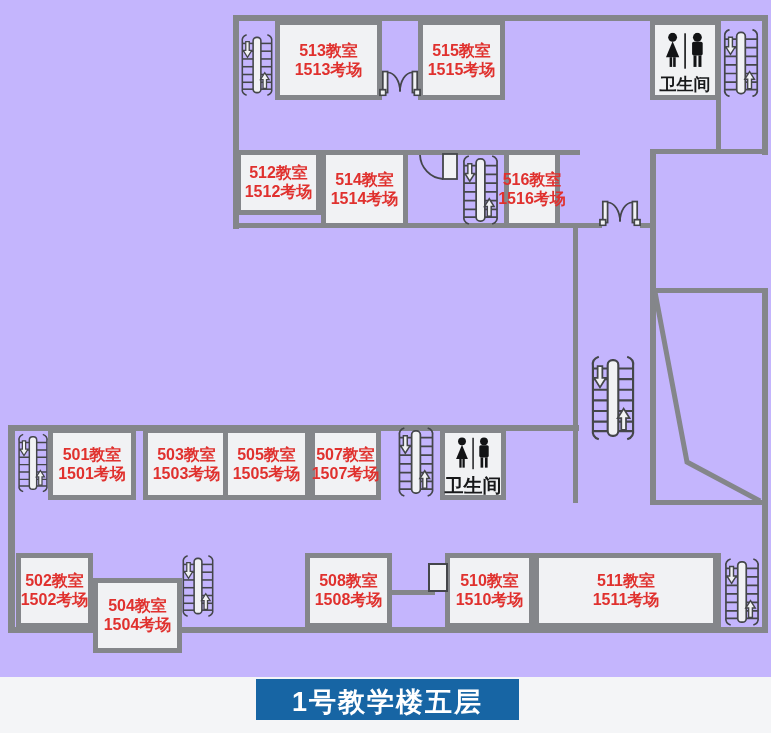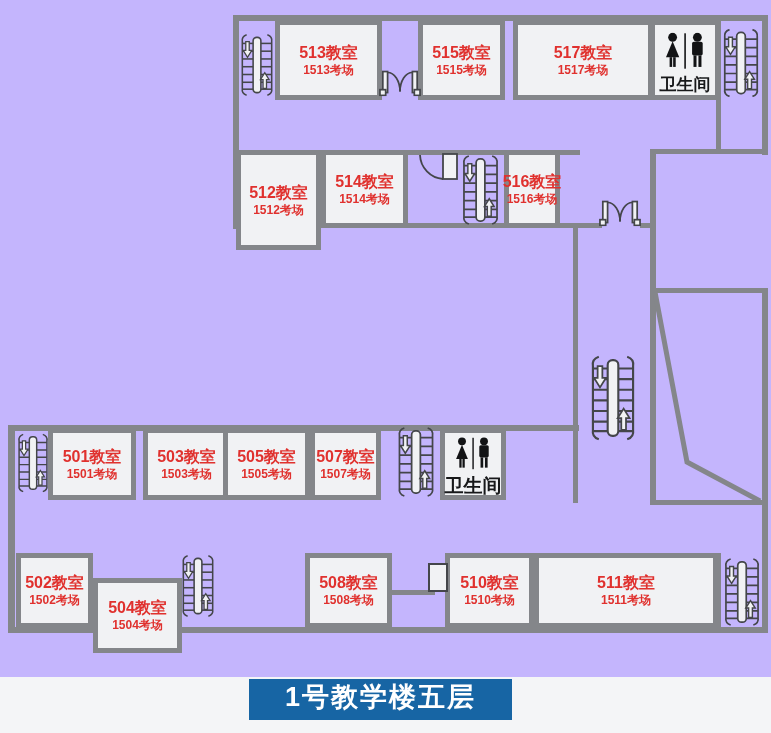--- a/index.html
+++ b/index.html
@@ -3,28 +3,28 @@
 <meta charset="utf-8">
 <style>
   html,body{margin:0;padding:0;background:#eceef1;}
   #stage{position:relative;width:771px;height:733px;background:#c4b5fd;overflow:hidden;
          font-family:"Liberation Sans","DejaVu Sans",sans-serif;padding-left:32px;}
   #bottom-strip{position:absolute;left:0;top:677px;width:771px;height:56px;background:#f4f5f7;}
   .wall{position:absolute;background:#84868a;}
   .room{position:absolute;box-sizing:border-box;border:5px solid #84868a;background:#f1f2f4;
         display:flex;flex-direction:column;align-items:center;justify-content:center;gap:3px;}
   .rname{color:#e0312e;font-weight:bold;font-size:16px;line-height:1;white-space:nowrap;}
-  .rexam{color:#e0312e;font-weight:bold;font-size:12px;line-height:1;white-space:nowrap;}
+  .rexam{color:#e0312e;font-weight:bold;font-size:16px;line-height:1;white-space:nowrap;}
   .restroom{position:absolute;box-sizing:border-box;border:5px solid #84868a;background:#f1f2f4;
         display:flex;flex-direction:column;align-items:center;justify-content:flex-start;}
   .wc-label{color:#17181a;font-weight:600;font-size:17px;line-height:1;white-space:nowrap;margin-top:6px;}
   .icon-abs{position:absolute;}
   #overlay{position:absolute;left:0;top:0;width:771px;height:733px;pointer-events:none;}
-  #title-box{position:absolute;left:249px;top:679px;width:263px;height:41px;background:#1765a4;
-        display:flex;align-items:flex-start;justify-content:center;}
+  #title-box{position:absolute;left:256px;top:679px;width:263px;height:41px;background:#1765a4;
+        display:flex;align-items:flex-end;justify-content:center;}
   #title-box span{color:#ffffff;font-weight:bold;font-size:27px;letter-spacing:2px;white-space:nowrap;}
 </style>
 </head>
 <body>
 
 <svg width="0" height="0" style="position:absolute">
   <defs>
     <symbol id="sym-stairs" viewBox="0 0 44 72">
       <g stroke="#44464a" stroke-width="1.8" fill="none">
         <path d="M10,1 Q4,3 5,9 L5,63 Q4,69 10,71"></path>
@@ -90,32 +90,28 @@
   <div class="wall" style="left:391px;top:590px;width:44px;height:5px"></div>
 
   <div class="room" style="left:275px;top:20px;width:107px;height:80px">
     <span class="rname">513教室</span>
     <span class="rexam">1513考场</span>
   </div>
   <div class="room" style="left:418px;top:20px;width:87px;height:80px">
     <span class="rname">515教室</span>
     <span class="rexam">1515考场</span>
   </div>
-  <div class="room" style="left:513px;top:20px;width:140px;height:80px">
-    <span class="rname">517教室</span>
-    <span class="rexam">1517考场</span>
-  </div>
   <div class="restroom" style="left:650px;top:20px;width:70px;height:80px">
     <svg viewBox="0 0 52 42" style="width:46px;height:38px;margin-top:7px">
         <use href="#sym-wc"></use>
       </svg>
     <span class="wc-label">卫生间</span>
   </div>
 
-  <div class="room" style="left:236px;top:150px;width:85px;height:100px">
+  <div class="room" style="left:236px;top:150px;width:85px;height:65px">
     <span class="rname">512教室</span>
     <span class="rexam">1512考场</span>
   </div>
   <div class="room" style="left:321px;top:150px;width:87px;height:78px">
     <span class="rname">514教室</span>
     <span class="rexam">1514考场</span>
   </div>
   <div class="room" style="left:504px;top:150px;width:56px;height:78px">
     <span class="rname">516教室</span>
     <span class="rexam">1516考场</span>

